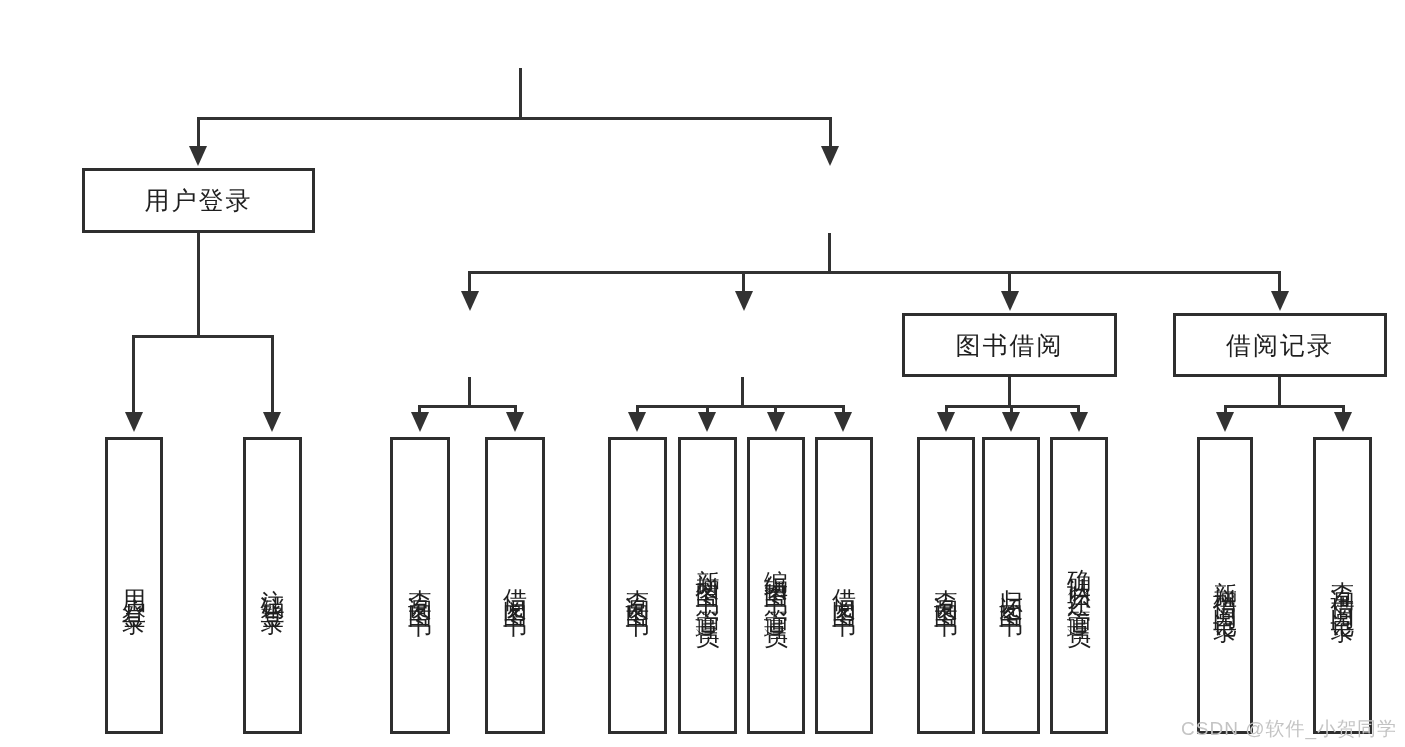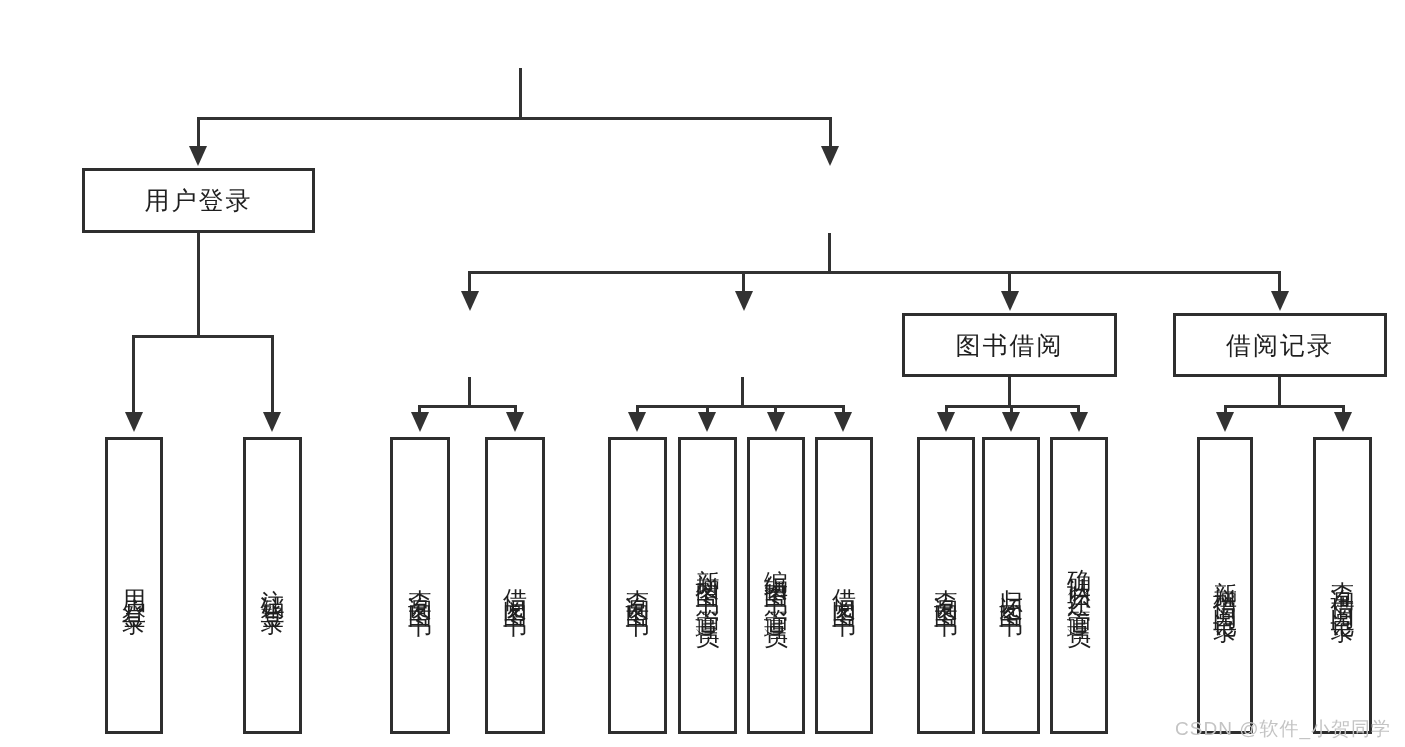--- a/index.html
+++ b/index.html
@@ -52,21 +52,21 @@
   .hline { height: 3px; }
   .ahead {
     position: absolute;
     width: 0; height: 0;
     border-left: 9px solid transparent;
     border-right: 9px solid transparent;
     border-top: 20px solid #323232;
   }
   .watermark {
     position: absolute;
-    right: 14px;
+    right: 8px;
     bottom: 5px;
     font-size: 19px;
     letter-spacing: 1px;
     color: #c4c4c4;
     z-index: 5;
     white-space: nowrap;
   }
 </style>
 </head>
 <body>

